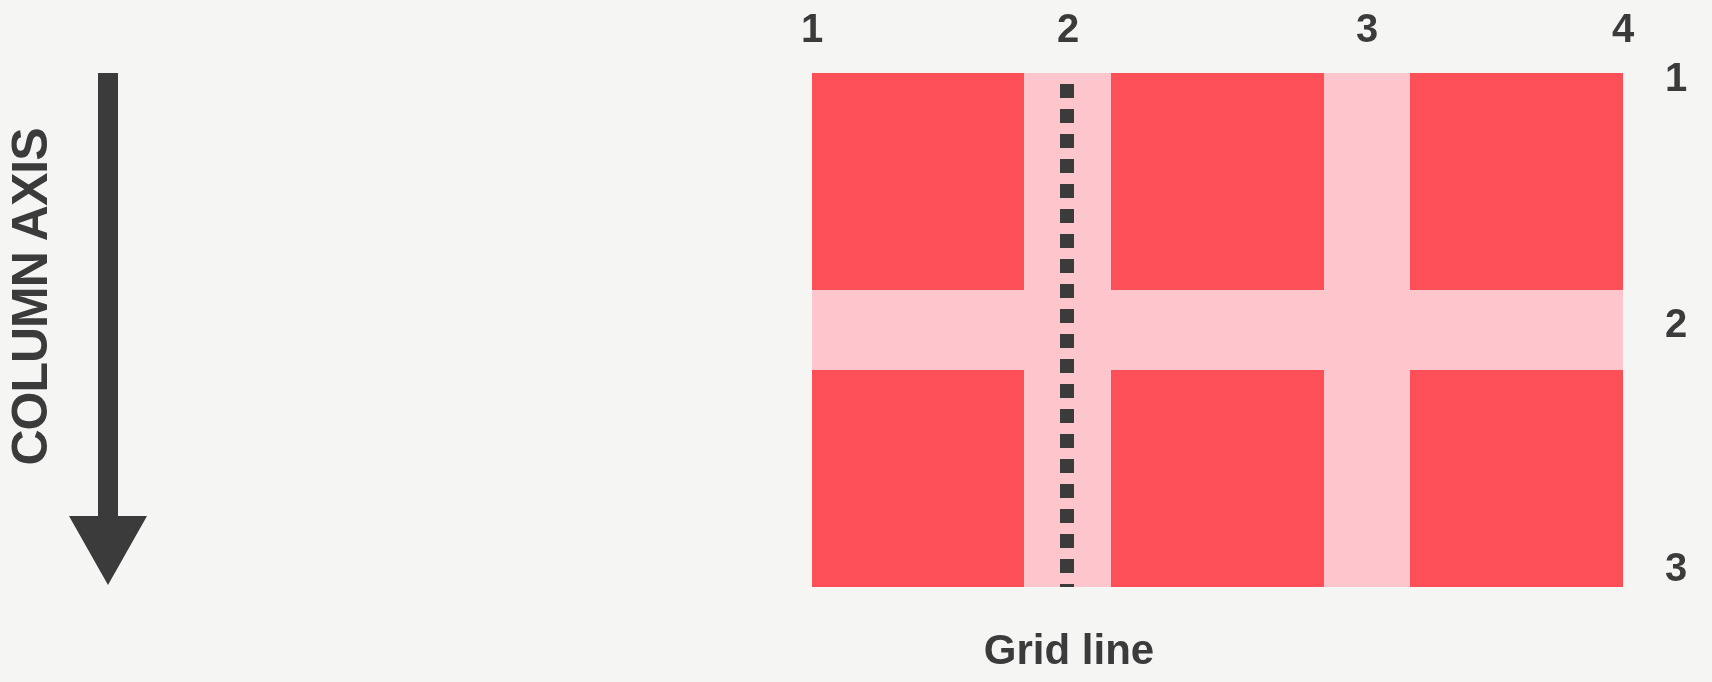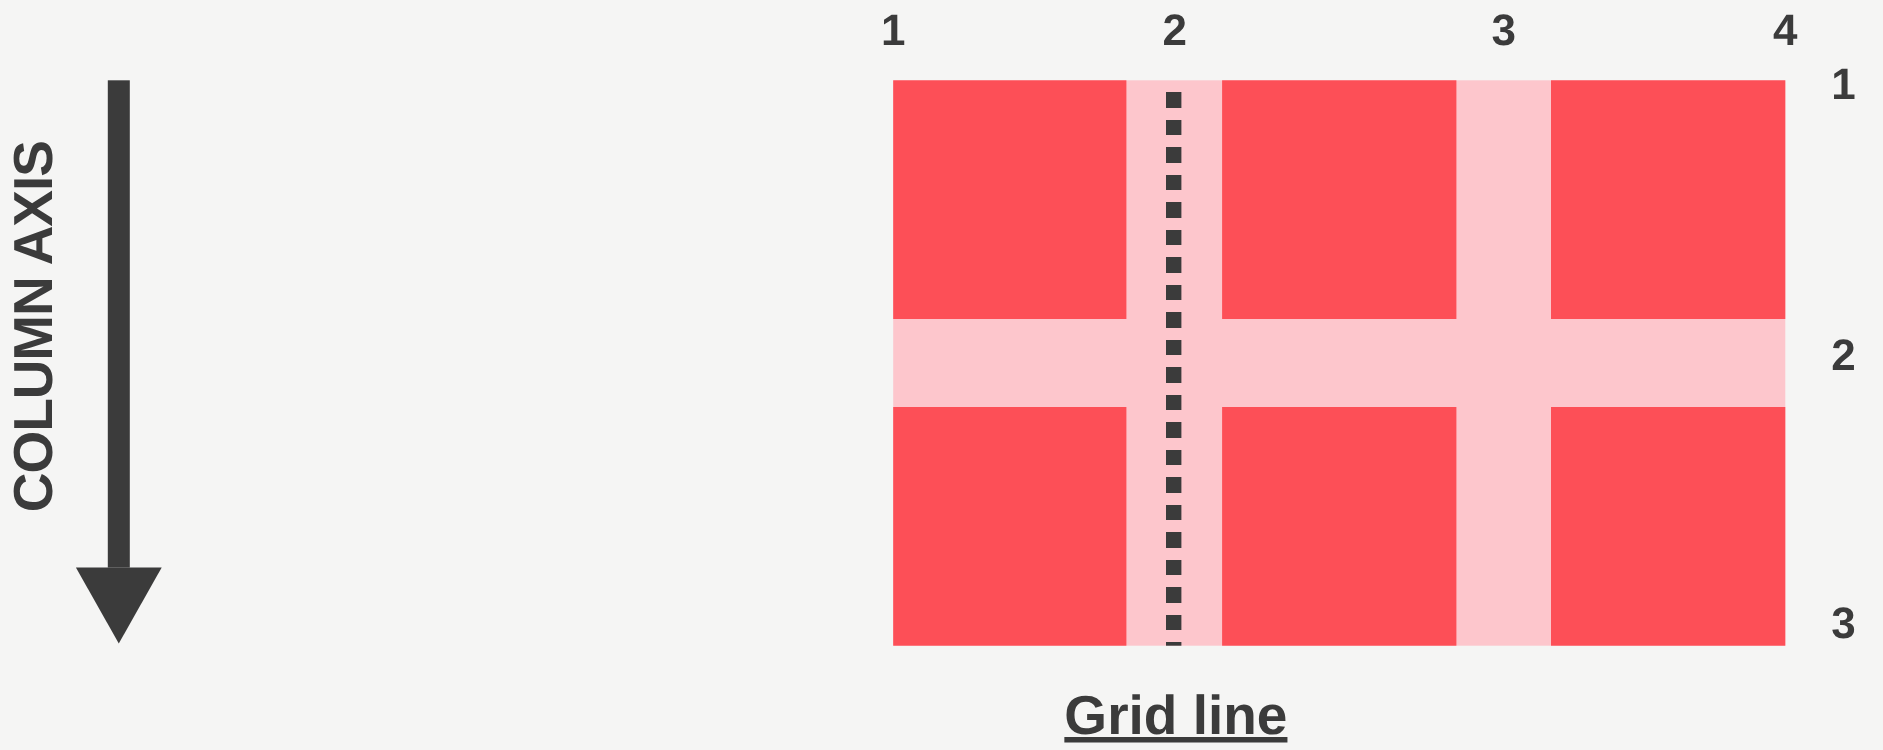--- a/index.html
+++ b/index.html
@@ -74,24 +74,23 @@
   .col-num-3{left:1367px;top:28px;}
   .col-num-4{left:1623px;top:28px;}
   .row-num-1{left:1676px;top:77px;}
   .row-num-2{left:1676px;top:323px;}
   .row-num-3{left:1676px;top:567px;}
 
   
   .grid-line-caption{
     position:absolute;left:1069px;top:650px;
     transform:translate(-50%,-50%);
-    font-size:50px;font-weight:700;
+    font-size:42px;font-weight:700;
     color:var(--ink-dark);
     white-space:nowrap;
-    text-decoration:underline;
   }
 </style>
 </head>
 <body>
 
 <div class="stage">
 
   <div class="axis-label-anchor">
     <div class="axis-label">COLUMN AXIS</div>
   </div>

